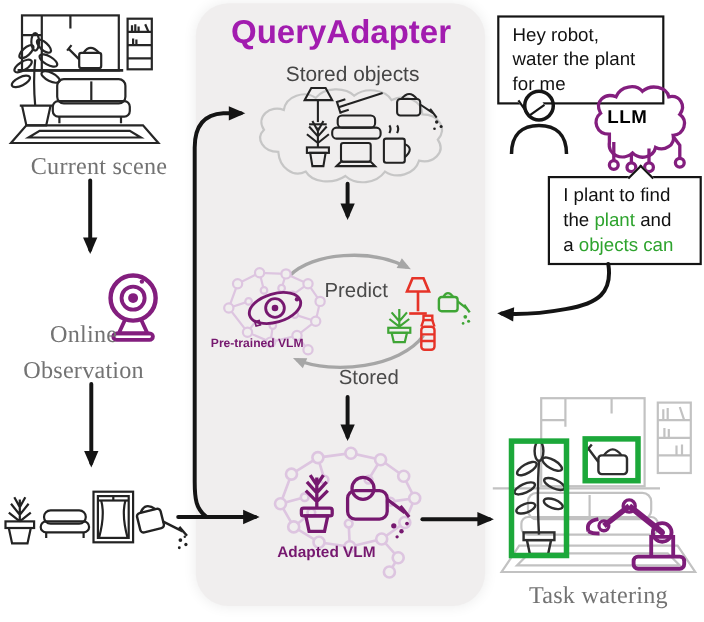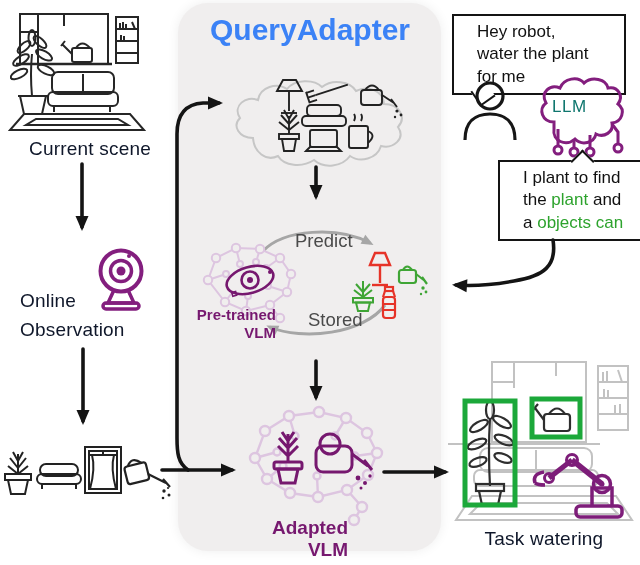--- a/index.html
+++ b/index.html
@@ -1,41 +1,42 @@
 <!DOCTYPE html>
 <html><head>
 <meta charset="utf-8">
 <style>
   html,body{margin:0;padding:0;background:#fff;}
   .fig{position:relative;width:640px;height:565px;background:#fff;overflow:hidden;
        font-family:"Liberation Sans",sans-serif;color:#1c1c1c;}
   .abs{position:absolute;}
   svg{display:block;overflow:visible;}
-  .caption{font-size:19px;color:#0f172a;text-align:center;letter-spacing:.2px;}
+  .caption{font-size:22px;color:#737373;text-align:center;letter-spacing:.2px;font-family:Liberation Serif, serif;}
   .panel{left:178px;top:3px;width:263px;height:548px;background:#f0eeee;border-radius:30px;
          box-shadow:0 0 12px rgba(0,0,0,.07);}
-  .panel-title{left:196px;top:13px;width:228px;text-align:center;font-size:30px;font-weight:600;color:#3b82f6;}
+  .panel-title{left:196px;top:13px;width:228px;text-align:center;font-size:30px;font-weight:600;color:#a21caf;}
   .stored-lbl{left:228px;top:58px;width:185px;text-align:center;font-size:19px;color:#454545;}
-  .cycle-lbl{font-size:18.5px;color:#4a4a4a;}
+  .cycle-lbl{font-size:18.5px;color:#4a4a4a;margin-top:23px;}
   .vlm-lbl{font-weight:700;color:#76186f;line-height:1.18;}
-  .bubble{background:#fff;border:2.5px solid #141414;padding:5px 23px;font-size:17px;line-height:1.32;color:#111;}
+  .bubble{background:#fff;border:2.5px solid #141414;padding:5px 12px;font-size:17px;line-height:1.32;color:#111;}
   .tail-down{position:absolute;width:16px;height:16px;background:#fff;bottom:-10px;left:20px;
              border-right:2.5px solid #141414;border-bottom:2.5px solid #141414;transform:rotate(55deg);}
   .tail-up{position:absolute;width:15px;height:15px;background:#fff;top:-9.5px;left:74px;
            border-left:2.5px solid #141414;border-top:2.5px solid #141414;transform:rotate(45deg);}
   .green-word{color:#2da32d;font-weight:400;}
-  .llm-text{font-size:17px;font-weight:400;color:#0f766e;letter-spacing:.5px;}
+  .llm-text{font-size:17px;font-weight:700;color:#000000;letter-spacing:.5px;}
 </style>
 </head>
 <body>
 
 <div class="fig">
 
   <div class="abs panel"></div>
   <div class="abs panel-title">QueryAdapter</div>
+  <div class="abs stored-lbl">Stored objects</div>
 
   <svg class="abs" style="left:225px;top:76px;" width="192" height="98" viewBox="0 0 192 98">
     <path d="M28,62 C14,62 7,50 15,42 C7,30 21,19 33,24 C35,11 52,6 62,13 C70,3 89,3 97,11
              C107,3 125,5 131,15 C143,9 159,15 159,28 C174,28 182,41 173,51 C181,63 168,73 156,70
              C152,83 135,87 125,80 C117,91 99,93 89,84 C77,92 59,90 53,80 C41,86 29,76 28,62 Z" fill="none" stroke="#c6c6c6" stroke-width="2"></path>
 
     <g stroke="#222" stroke-width="1.9" fill="none">
       <path d="M52,15 L58,4 H71 L77,15 Z"></path>
         <path d="M64,15 V35"></path>
         <path d="M56,37 H72"></path>
@@ -117,21 +118,21 @@
       </g>
     </g>
     <g transform="translate(52,40)">
       <ellipse rx="24" ry="13" transform="rotate(-16)" fill="#f0eeee" stroke="#76186f" stroke-width="2.6"></ellipse>
       <circle r="8.5" fill="none" stroke="#76186f" stroke-width="2.6"></circle>
       <circle r="3" fill="#76186f"></circle>
       <rect x="-21" y="7" width="4" height="4" fill="none" stroke="#76186f" stroke-width="1.6" transform="rotate(-16)"></rect>
       <circle cx="20" cy="-8" r="2" fill="#76186f"></circle>
     </g>
   </svg>
-  <div class="abs vlm-lbl" style="left:190px;top:306px;width:86px;text-align:right;font-size:15px;">Pre-trained VLM</div>
+  <div class="abs vlm-lbl" style="left:190px;top:306px;width:86px;text-align:right;font-size:11px;">Pre-trained VLM</div>
 
   <svg class="abs" style="left:366px;top:250px;" width="28" height="42" viewBox="0 0 28 42">
     <g stroke="#e63328" stroke-width="2.4" fill="none">
       <path d="M4,15 L9,3 H19 L24,15 Z"></path>
         <path d="M14,15 V33"></path>
         <path d="M6,35 H22"></path>
     </g>
   </svg>
   <svg class="abs" style="left:350px;top:276px;" width="26" height="36" viewBox="0 0 26 36">
     <g stroke="#3fa535" stroke-width="2" fill="none">
@@ -199,21 +200,21 @@
     <g stroke="#76186f" stroke-width="3" fill="none">
       <circle cx="16" cy="14" r="10"></circle>
       <rect x="2" y="16" width="36" height="26" rx="7"></rect>
       <path d="M38,24 L54,36 M50,30 L58,40"></path>
       <circle cx="44" cy="48" r="2.4" fill="#76186f" stroke="none"></circle>
       <circle cx="51" cy="53" r="2" fill="#76186f" stroke="none"></circle>
       <circle cx="56" cy="46" r="1.7" fill="#76186f" stroke="none"></circle>
       <circle cx="47" cy="58" r="1.5" fill="#76186f" stroke="none"></circle>
     </g>
   </svg>
-  <div class="abs vlm-lbl" style="left:252px;top:517px;width:96px;text-align:right;font-size:19px;">Adapted VLM</div>
+  <div class="abs vlm-lbl" style="left:252px;top:493px;width:96px;text-align:left;font-size:14px;">Adapted VLM</div>
 
   <svg class="abs" style="left:6px;top:8px;" width="150" height="126" viewBox="0 0 150 126">
     <g stroke="#262626" stroke-width="2" fill="none">
       <rect x="14" y="6" width="88" height="50"></rect>
       <path d="M32,6 V56 M14,24 H32 M58,6 V18"></path>
       <path d="M10,56 H106" stroke-width="2.4"></path>
       <g>
         <rect x="110" y="9" width="22" height="46"></rect>
         <path d="M110,21 H132 M110,33 H132 M110,45 H132"></path>
         <path d="M114,15 V21 M117,14 V21 M120,16 V21 M126,14 L129,21 M115,27 V33 M118,28 V33"></path>
@@ -251,21 +252,21 @@
   <svg class="abs" style="left:94px;top:246px;" width="54" height="66" viewBox="0 0 54 66">
     <g stroke="#831e7e" fill="none">
       <circle cx="27" cy="25" r="20.5" stroke-width="4"></circle>
       <circle cx="27" cy="25" r="10.5" stroke-width="3.5"></circle>
       <circle cx="27" cy="25" r="4.5" fill="#831e7e" stroke="none"></circle>
       <circle cx="35" cy="10" r="2" fill="#831e7e" stroke="none"></circle>
       <path d="M20,44 L14,57 H40 L34,44" stroke-width="3.5"></path>
       <rect x="9" y="57" width="36" height="6" rx="3" stroke-width="3.5"></rect>
     </g>
   </svg>
-  <div class="abs caption" style="left:20px;top:287px;width:112px;text-align:left;line-height:1.5;">Online Observation</div>
+  <div class="abs caption" style="left:20px;top:287px;width:112px;text-align:center;line-height:1.5;">Online Observation</div>
 
   <svg class="abs" style="left:2px;top:448px;" width="32" height="48" viewBox="0 0 32 48">
     <g stroke="#222" stroke-width="2" fill="none">
       <path d="M16,26 V6 M16,20 L8,10 M16,20 L24,10 M16,26 L6,18 M16,26 L26,18 M16,13 L11,4 M16,13 L21,4"></path>
       <rect x="3" y="26" width="26" height="6"></rect>
         <path d="M6,32 L26,32 L23,46 H9 Z"></path>
     </g>
   </svg>
   <svg class="abs" style="left:36px;top:462px;" width="46" height="28" viewBox="0 0 46 28">
     <g stroke="#222" stroke-width="2" fill="none">

